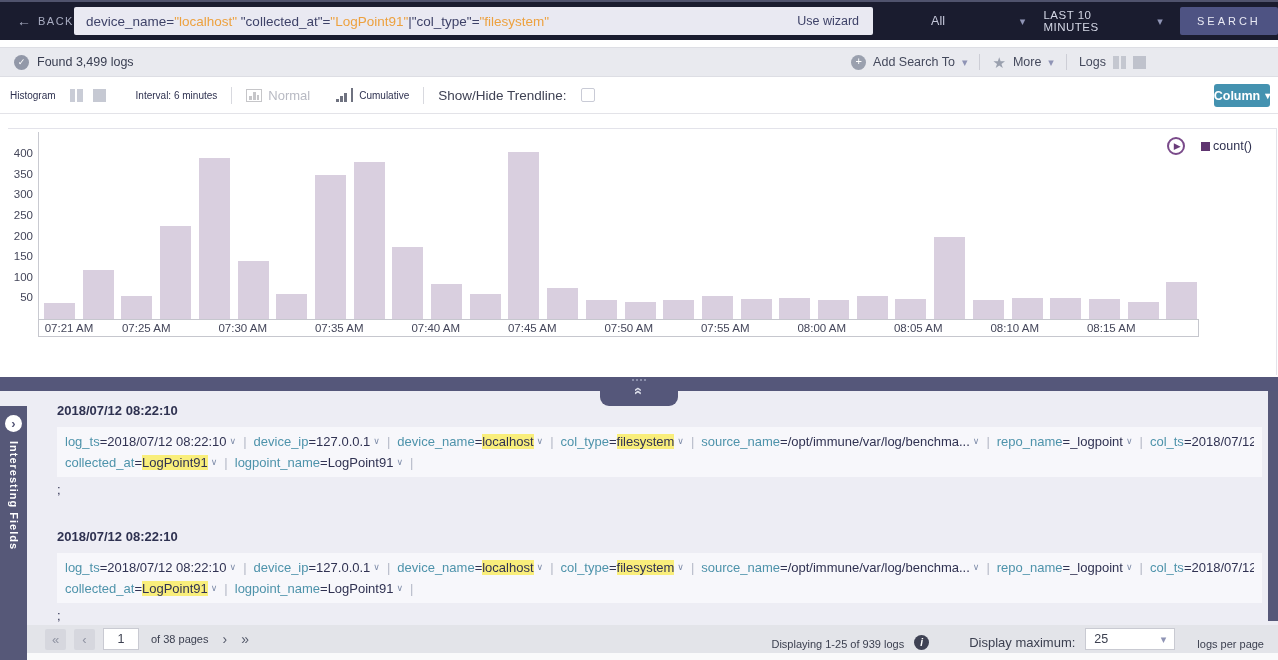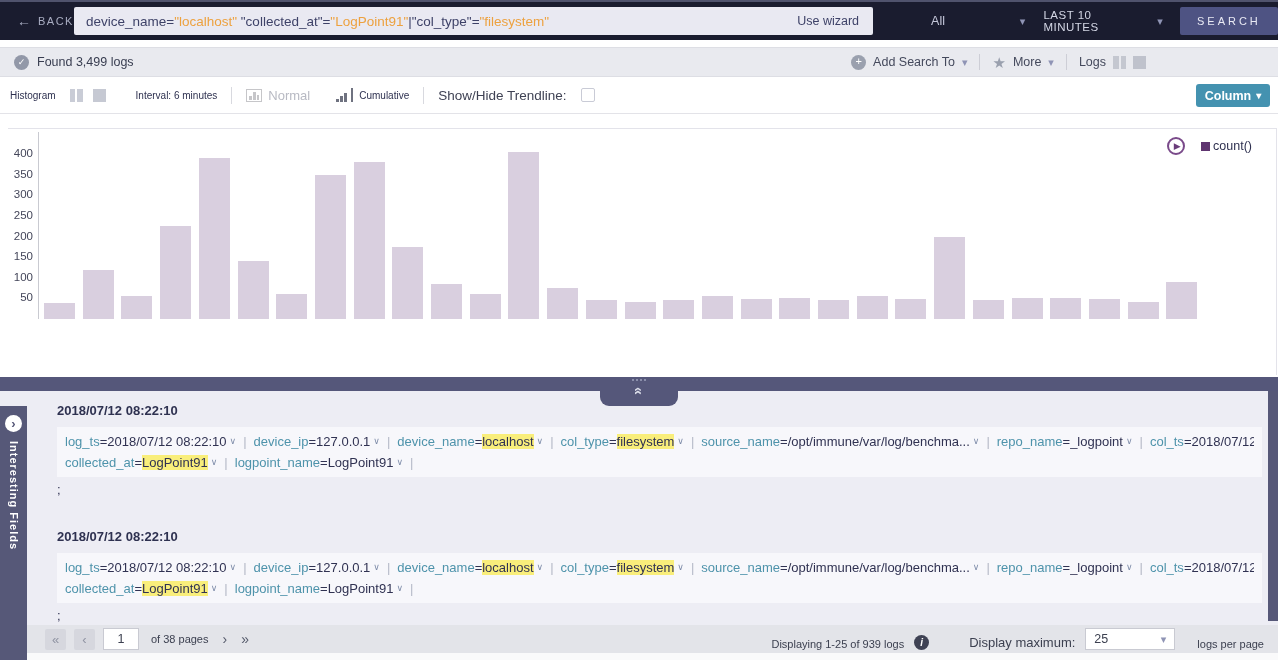--- a/index.html
+++ b/index.html
@@ -46,21 +46,21 @@
   .controls .tgl-full { margin-left:10px; background:#c6c9d3; }
   .controls .tgl-split i { background:#c9ccd6; }
   .interval { margin-left:30px; }
   .ctl-sep { width:1px; height:17px; background:#d8d9df; margin:0 14px; }
   .normal-icon { width:16px; height:13px; border:1px solid #c6c6c9; display:flex; align-items:flex-end; gap:1px; padding:1px 2px; margin-right:6px; }
   .normal-icon i { width:3px; background:#c6c6c9; }
   .cumul-icon { width:17px; height:14px; display:flex; align-items:flex-end; gap:1px; margin-right:6px; border-right:2px solid #6f7280; padding-right:1px; }
   .cumul-icon i { width:3px; background:#6f7280; }
   .trendline-label { font-size:13.5px; color:#3f4254; margin-right:14px; }
   .checkbox { width:14px; height:14px; border:1px solid #c9cbd6; border-radius:2px; background:#ffffff; cursor:pointer; }
-  .column-btn { position:absolute; right:8px; top:7px; width:74px; height:23px; background:#4492b0; border:none; border-radius:3px; color:#ffffff; font-family:"Liberation Sans",sans-serif; font-size:12.5px; font-weight:bold; cursor:pointer; display:flex; align-items:center; justify-content:center; gap:5px; }
+  .column-btn { position:absolute; right:8px; top:7px; width:56px; height:23px; background:#4492b0; border:none; border-radius:3px; color:#ffffff; font-family:"Liberation Sans",sans-serif; font-size:12.5px; font-weight:bold; cursor:pointer; display:flex; align-items:center; justify-content:center; gap:5px; }
   .column-btn .caret { color:#ffffff; font-size:10px; }
 
   
   .chart-section { position:relative; height:263px; background:#ffffff; }
   .chart-card { position:absolute; left:8px; right:1px; top:14px; bottom:2px; border-top:1px solid #e3e3ea; border-right:1px solid #e3e3ea; pointer-events:none; }
   .legend { position:absolute; top:23px; right:26px; display:flex; align-items:center; gap:16px; }
   .play-circle { width:18px; height:18px; border:2px solid #7a4a8a; border-radius:50%; color:#6a3d7a; font-size:9px; display:flex; align-items:center; justify-content:center; padding-left:2px; cursor:pointer; }
   .legend-entry { display:flex; align-items:center; gap:3px; }
   .legend-swatch { width:9px; height:9px; background:#5f3570; }
   .legend-text { font-size:12.5px; color:#2f3150; }
@@ -241,20 +241,34 @@
         <div class="bar" title="08:03 AM : 55" style="left: 817.7px; width: 31px; height: 22.6875px; background: rgb(217, 207, 223);"></div>
         <div class="bar" title="08:05 AM : 48" style="left: 856.4px; width: 31px; height: 19.8px; background: rgb(217, 207, 223);"></div>
         <div class="bar" title="08:07 AM : 200" style="left: 895.1px; width: 31px; height: 82.5px; background: rgb(217, 207, 223);"></div>
         <div class="bar" title="08:09 AM : 45" style="left: 933.8px; width: 31px; height: 18.5625px; background: rgb(217, 207, 223);"></div>
         <div class="bar" title="08:11 AM : 50" style="left: 972.5px; width: 31px; height: 20.625px; background: rgb(217, 207, 223);"></div>
         <div class="bar" title="08:13 AM : 50" style="left: 1011.2px; width: 31px; height: 20.625px; background: rgb(217, 207, 223);"></div>
         <div class="bar" title="08:15 AM : 48" style="left: 1049.9px; width: 31px; height: 19.8px; background: rgb(217, 207, 223);"></div>
         <div class="bar" title="08:17 AM : 42" style="left: 1088.6px; width: 31px; height: 17.325px; background: rgb(217, 207, 223);"></div>
         <div class="bar" title="08:19 AM : 90" style="left: 1127.3px; width: 31px; height: 37.125px; background: rgb(217, 207, 223);"></div>
       </div>
+    <div class="x-axis">
+        <div class="xtick" style="left: 30px;">07:21 AM</div>
+        <div class="xtick" style="left: 107.2px;">07:25 AM</div>
+        <div class="xtick" style="left: 203.7px;">07:30 AM</div>
+        <div class="xtick" style="left: 300.2px;">07:35 AM</div>
+        <div class="xtick" style="left: 396.7px;">07:40 AM</div>
+        <div class="xtick" style="left: 493.2px;">07:45 AM</div>
+        <div class="xtick" style="left: 589.7px;">07:50 AM</div>
+        <div class="xtick" style="left: 686.2px;">07:55 AM</div>
+        <div class="xtick" style="left: 782.7px;">08:00 AM</div>
+        <div class="xtick" style="left: 879.2px;">08:05 AM</div>
+        <div class="xtick" style="left: 975.7px;">08:10 AM</div>
+        <div class="xtick" style="left: 1072.2px;">08:15 AM</div>
+      </div>
   </div>
 
   <div class="divider">
     <div class="divider-tab">
       <span class="drag-dots">
           <i></i>
           <i></i>
           <i></i>
           <i></i>
         </span>

